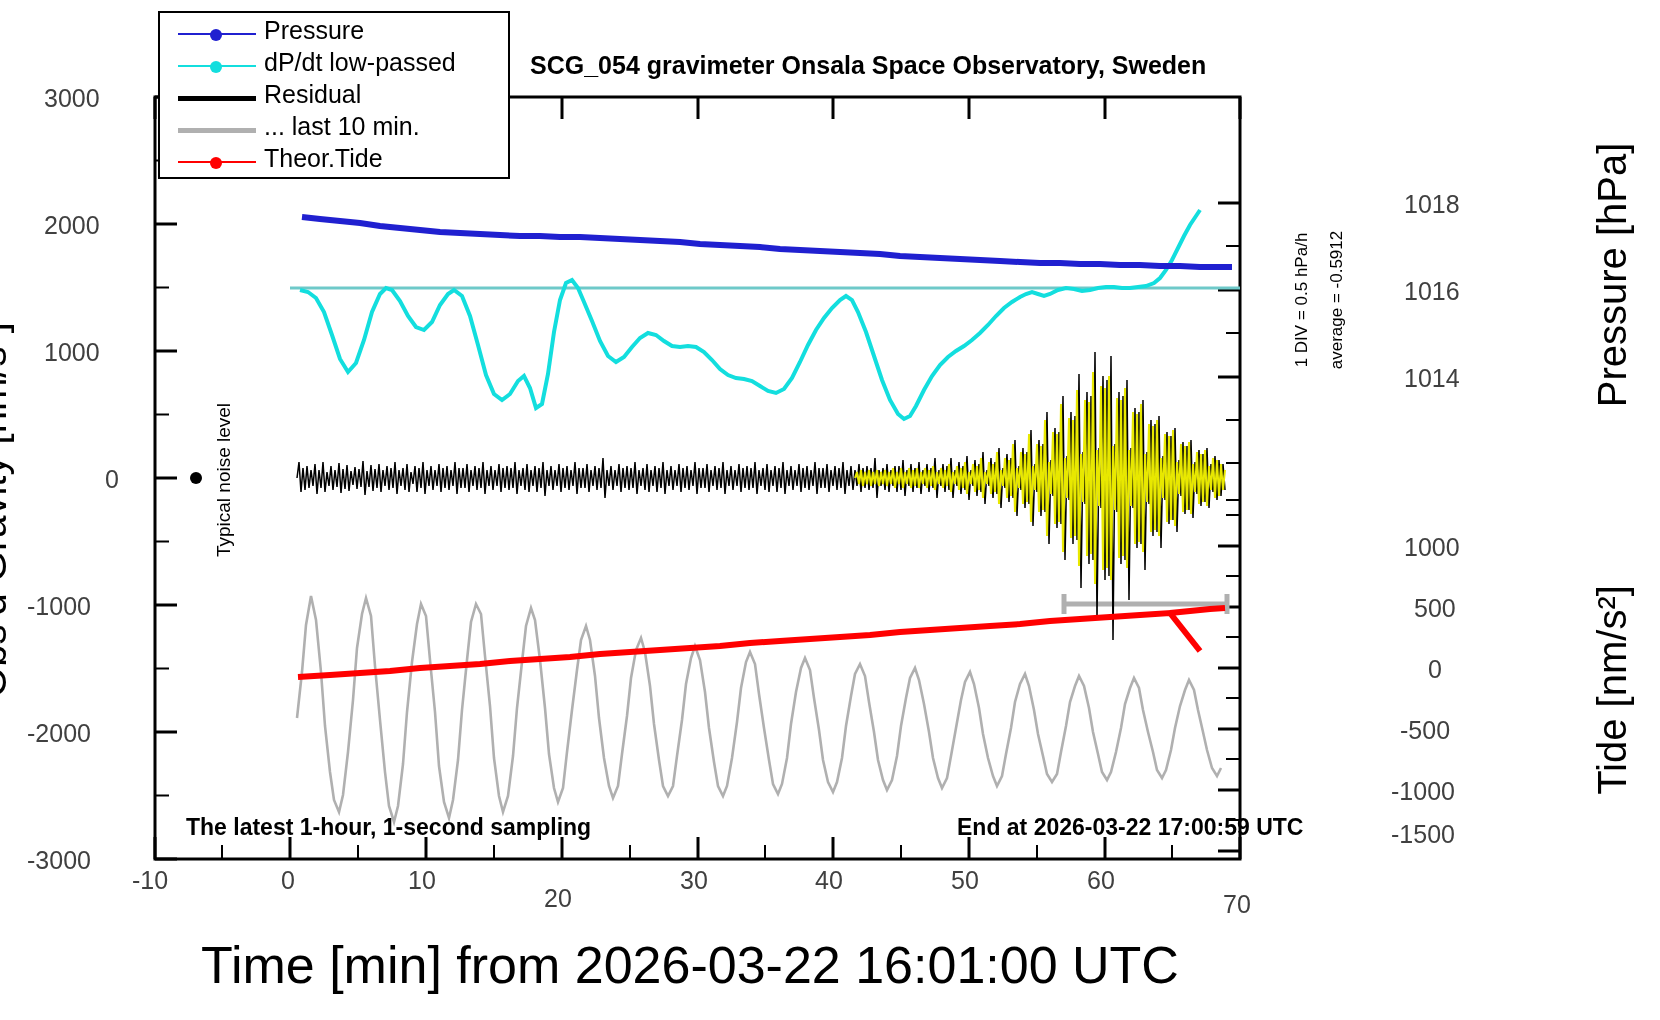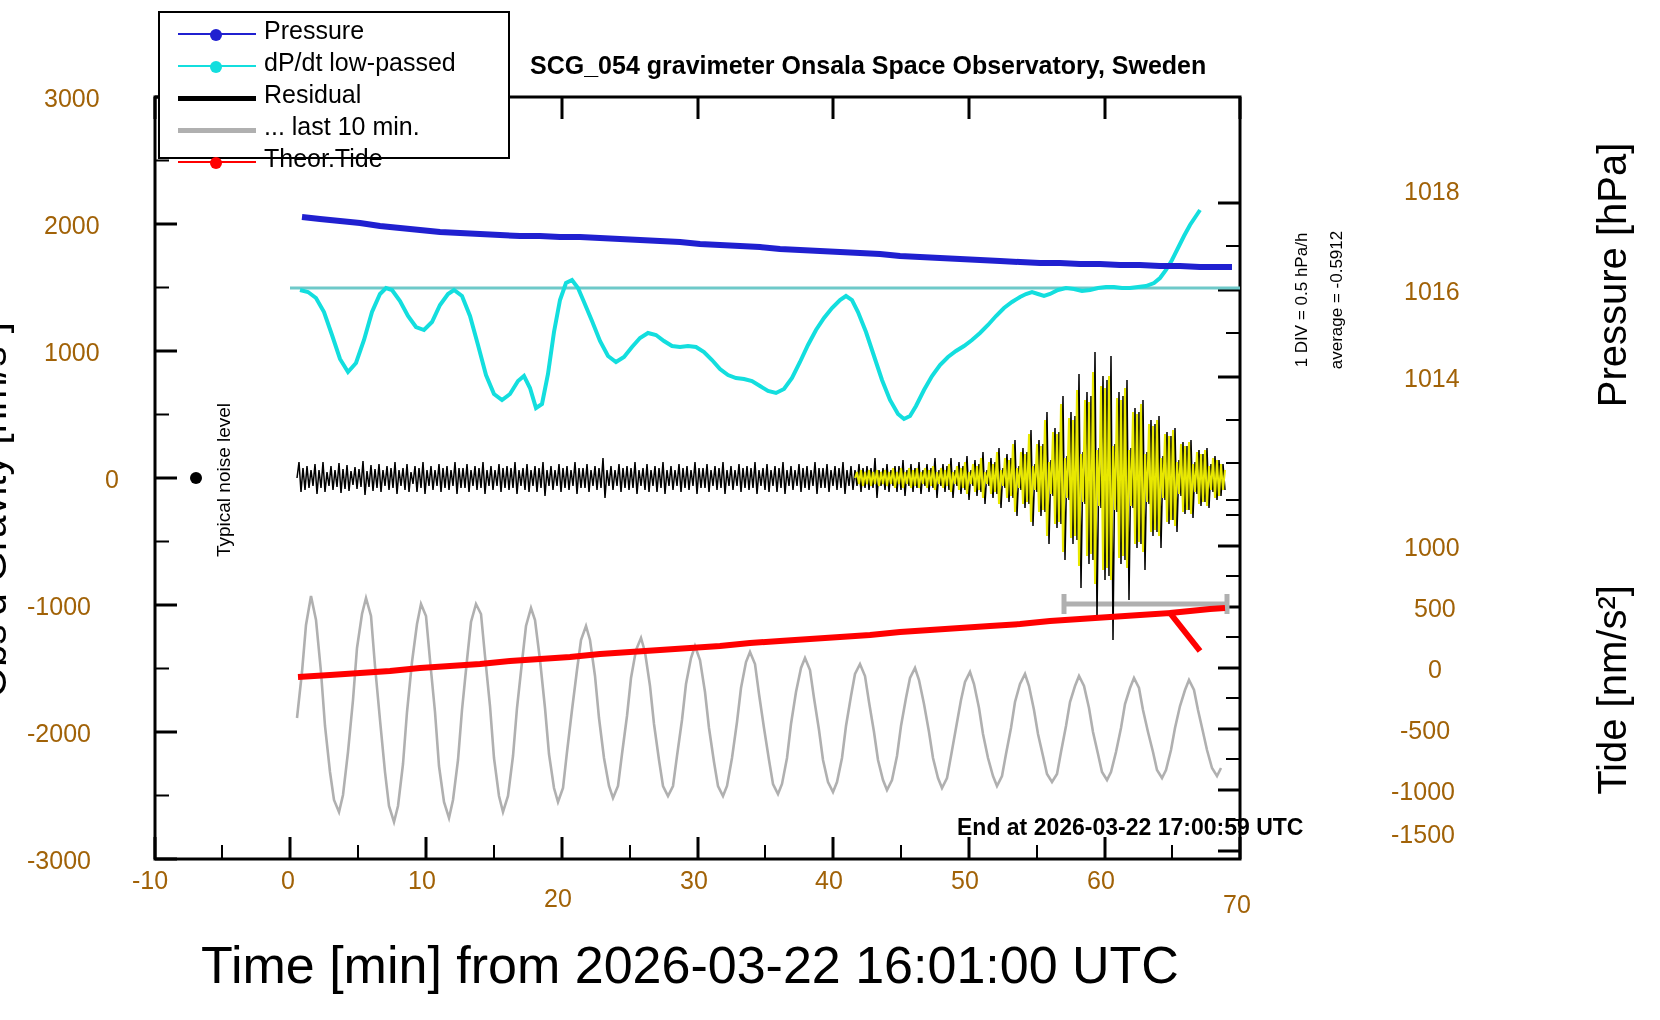--- a/index.html
+++ b/index.html
@@ -22,34 +22,34 @@
     font-size:40px;font-weight:400;color:#000;white-space:nowrap;
   }
   .xlabel{
     position:absolute;left:690px;top:935px;transform:translateX(-50%);
     font-size:52px;color:#000;white-space:nowrap;
   }
   .chart-title{
     position:absolute;left:530px;top:51px;font-size:25px;font-weight:bold;
     color:#000;white-space:nowrap;
   }
-  .tick-label{position:absolute;font-size:25px;color:#a16207;white-space:nowrap;}
+  .tick-label{position:absolute;font-size:25px;color:#404040;white-space:nowrap;}
   .note-bold{position:absolute;font-size:23px;font-weight:bold;color:#000;white-space:nowrap;}
   .vert-note{
     position:absolute;transform-origin:center center;
     transform:translate(-50%,-50%) rotate(-90deg);
     font-size:19px;color:#000;white-space:nowrap;
   }
   .vert-note-sm{
     position:absolute;transform-origin:center center;
     transform:translate(-50%,-50%) rotate(-90deg);
     font-size:17px;color:#000;white-space:nowrap;
   }
   .legend-box{
-    position:absolute;left:158px;top:11px;width:352px;height:148px;
+    position:absolute;left:158px;top:11px;width:352px;height:168px;
     background:#fff;border:2px solid #000;box-sizing:border-box;
   }
   .legend-row{position:absolute;left:0;width:100%;height:32px;}
   .legend-text{position:absolute;left:104px;top:-3px;font-size:25px;color:#000;white-space:nowrap;}
   .legend-swatch{position:absolute;left:18px;top:14px;width:78px;height:3px;}
   .legend-dot{position:absolute;left:50px;top:10px;width:12px;height:12px;border-radius:50%;}
 </style>
 </head>
 <body>
 <div id="root">
@@ -297,21 +297,21 @@
 <div class="tick-label" style="left:132px;top:866px;">-10</div>
 <div class="tick-label" style="left:281px;top:866px;">0</div>
 <div class="tick-label" style="left:408px;top:866px;">10</div>
 <div class="tick-label" style="left:544px;top:884px;">20</div>
 <div class="tick-label" style="left:680px;top:866px;">30</div>
 <div class="tick-label" style="left:815px;top:866px;">40</div>
 <div class="tick-label" style="left:951px;top:866px;">50</div>
 <div class="tick-label" style="left:1087px;top:866px;">60</div>
 <div class="tick-label" style="left:1223px;top:866px;margin-top:24px;">70</div>
 
-<div class="tick-label" style="left:1404px;top:177px;">1018</div>
+<div class="tick-label" style="left:1404px;top:190px;">1018</div>
 <div class="tick-label" style="left:1404px;top:277px;">1016</div>
 <div class="tick-label" style="left:1404px;top:364px;">1014</div>
 
 <div class="tick-label" style="left:1404px;top:533px;">1000</div>
 <div class="tick-label" style="left:1414px;top:594px;">500</div>
 <div class="tick-label" style="left:1428px;top:655px;">0</div>
 <div class="tick-label" style="left:1400px;top:716px;">-500</div>
 <div class="tick-label" style="left:1391px;top:777px;">-1000</div>
 <div class="tick-label" style="left:1391px;top:820px;">-1500</div>
 
@@ -319,20 +319,21 @@
 <div class="ylabel-right1">Pressure [hPa]</div>
 <div class="ylabel-right2">Tide [nm/s²]</div>
 <div class="xlabel">Time [min] from 2026-03-22 16:01:00 UTC</div>
 
 <div class="chart-title">SCG_054 gravimeter Onsala Space Observatory, Sweden</div>
 
 <div class="vert-note" style="left:224px;top:480px;">Typical noise level</div>
 <div class="vert-note-sm" style="left:1302px;top:300px;">1 DIV = 0.5 hPa/h</div>
 <div class="vert-note-sm" style="left:1337px;top:300px;">average = -0.5912</div>
 
+<div class="note-bold" style="left:186px;top:814px;">The latest 1-hour, 1-second sampling</div>
 <div class="note-bold" style="left:957px;top:814px;text-align:right;">End at 2026-03-22 17:00:59 UTC</div>
 
 <div class="legend-box">
   <div class="legend-row" style="top:6px;">
     <div class="legend-swatch" style="background:#2020d0;height:2px;"></div>
     <div class="legend-dot" style="background:#2020d0;"></div>
     <div class="legend-text">Pressure</div>
   </div>
   <div class="legend-row" style="top:38px;">
     <div class="legend-swatch" style="background:#13dede;height:2px;"></div>

